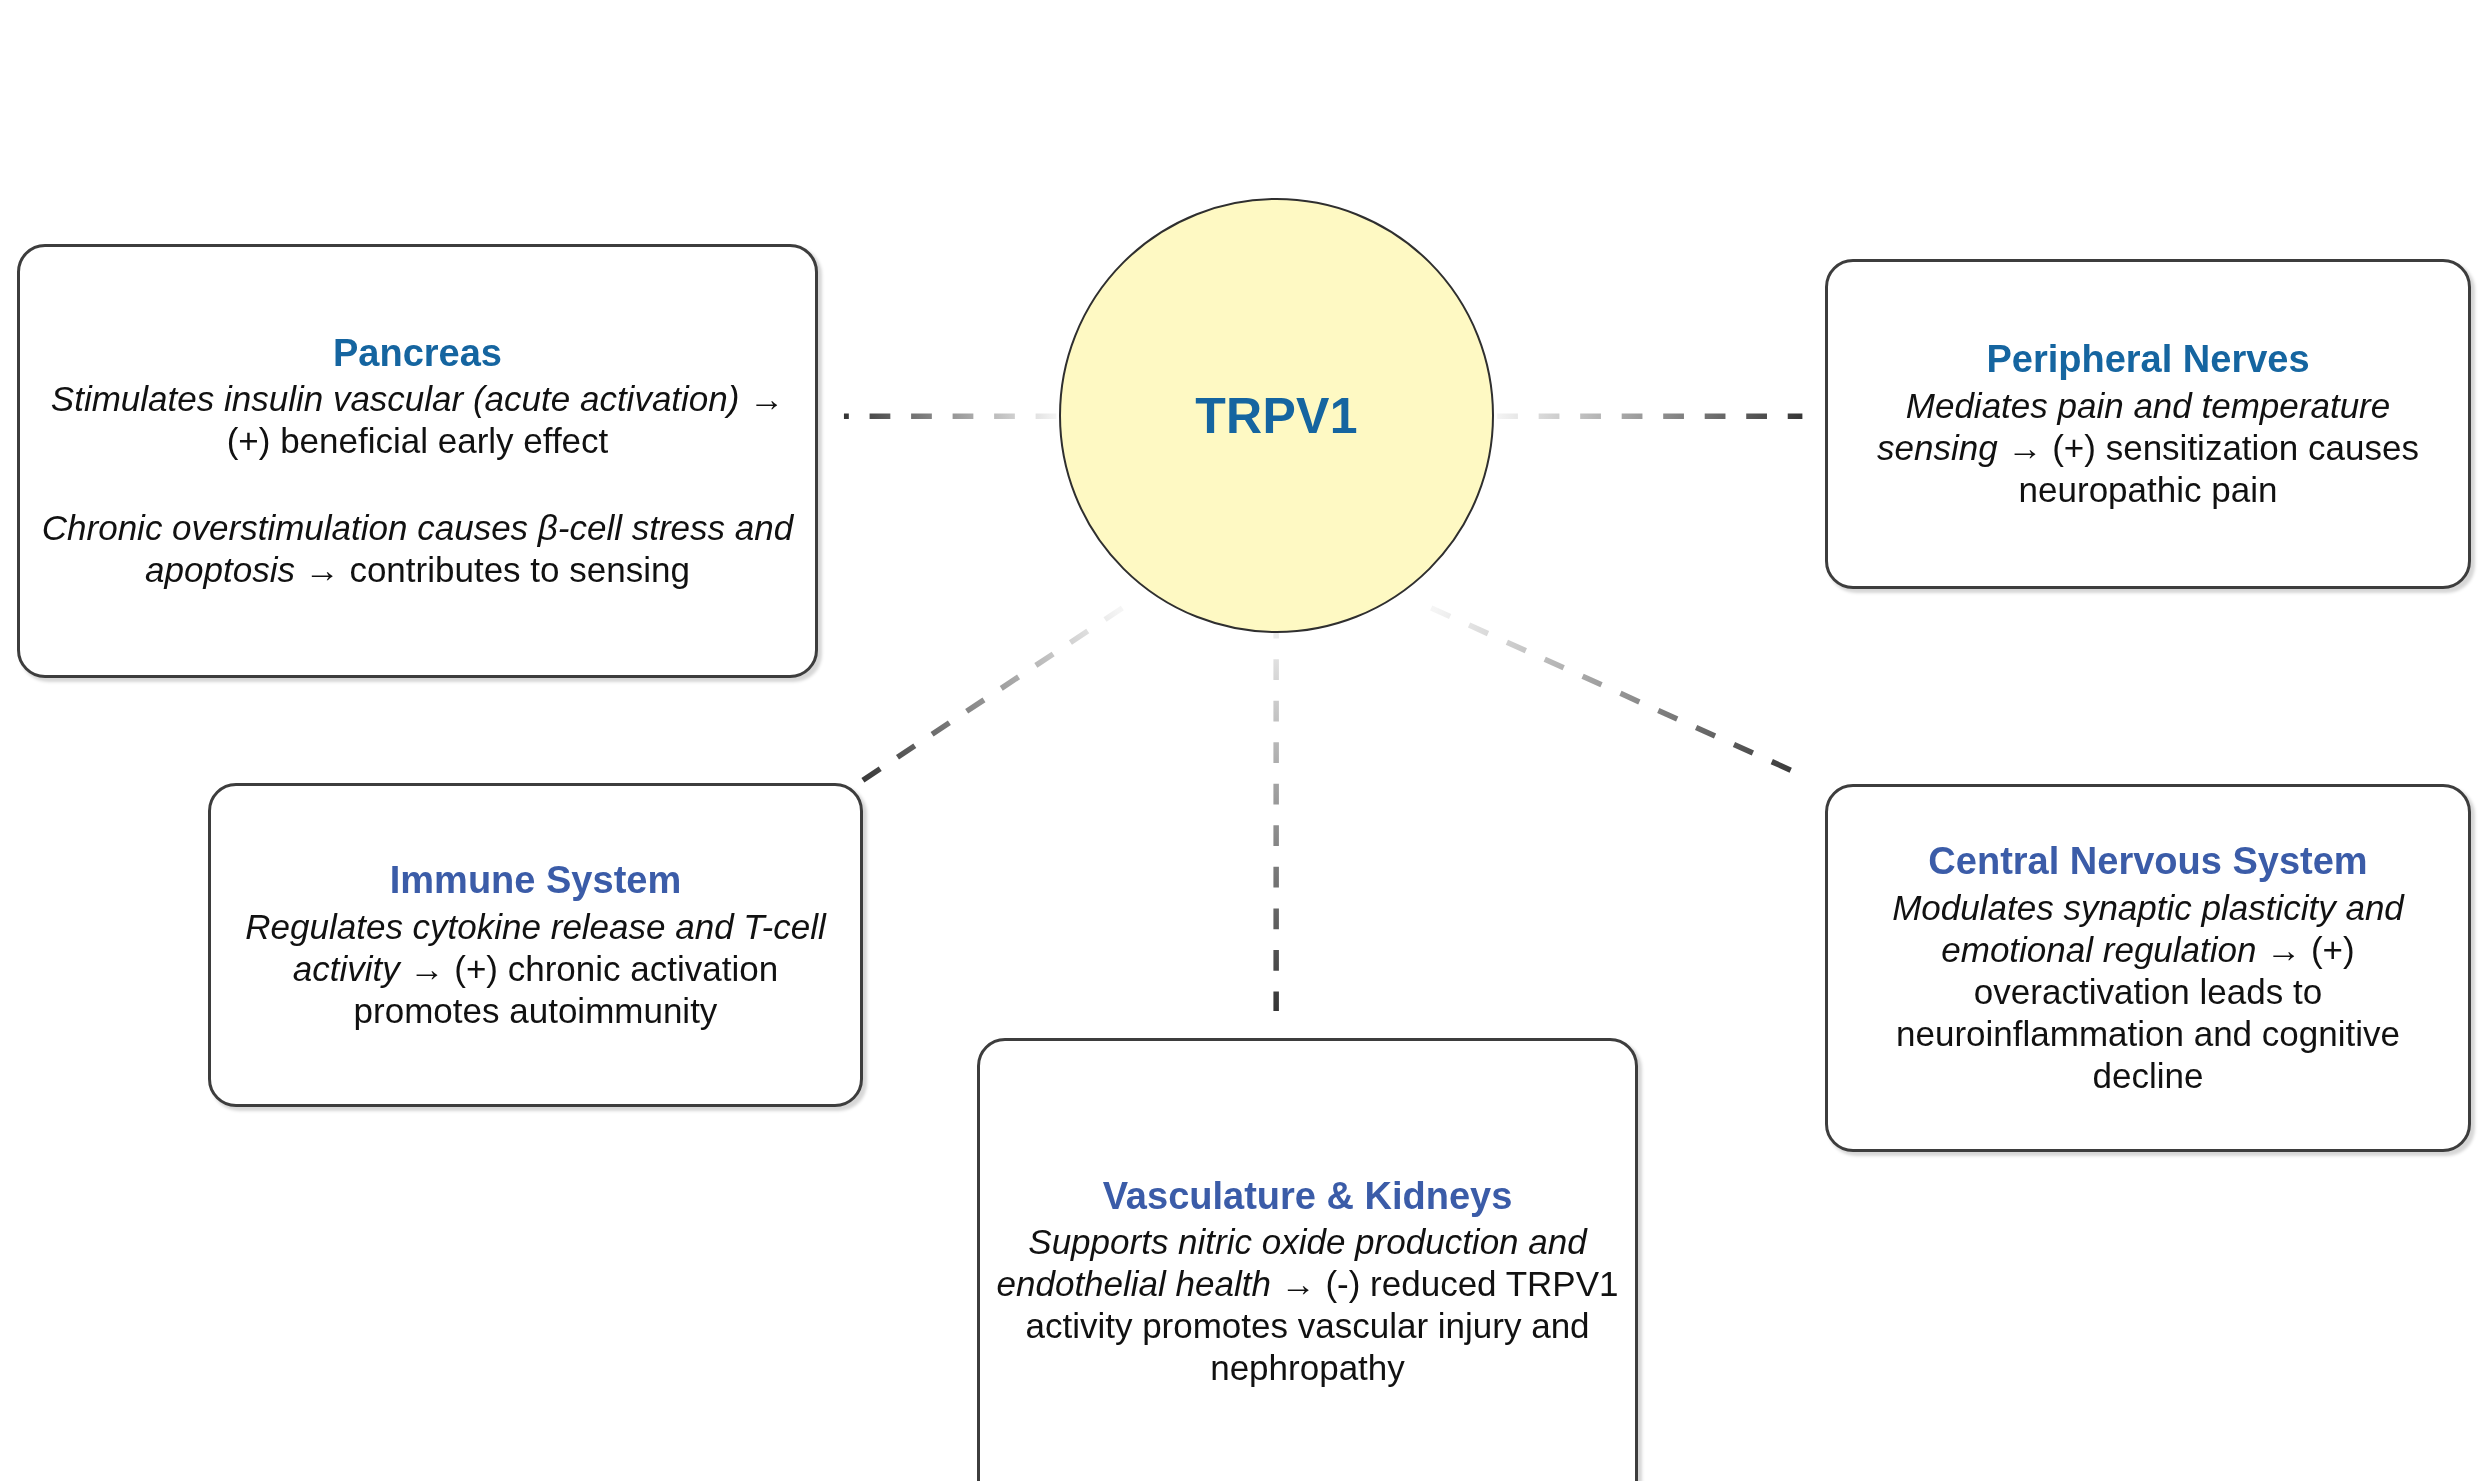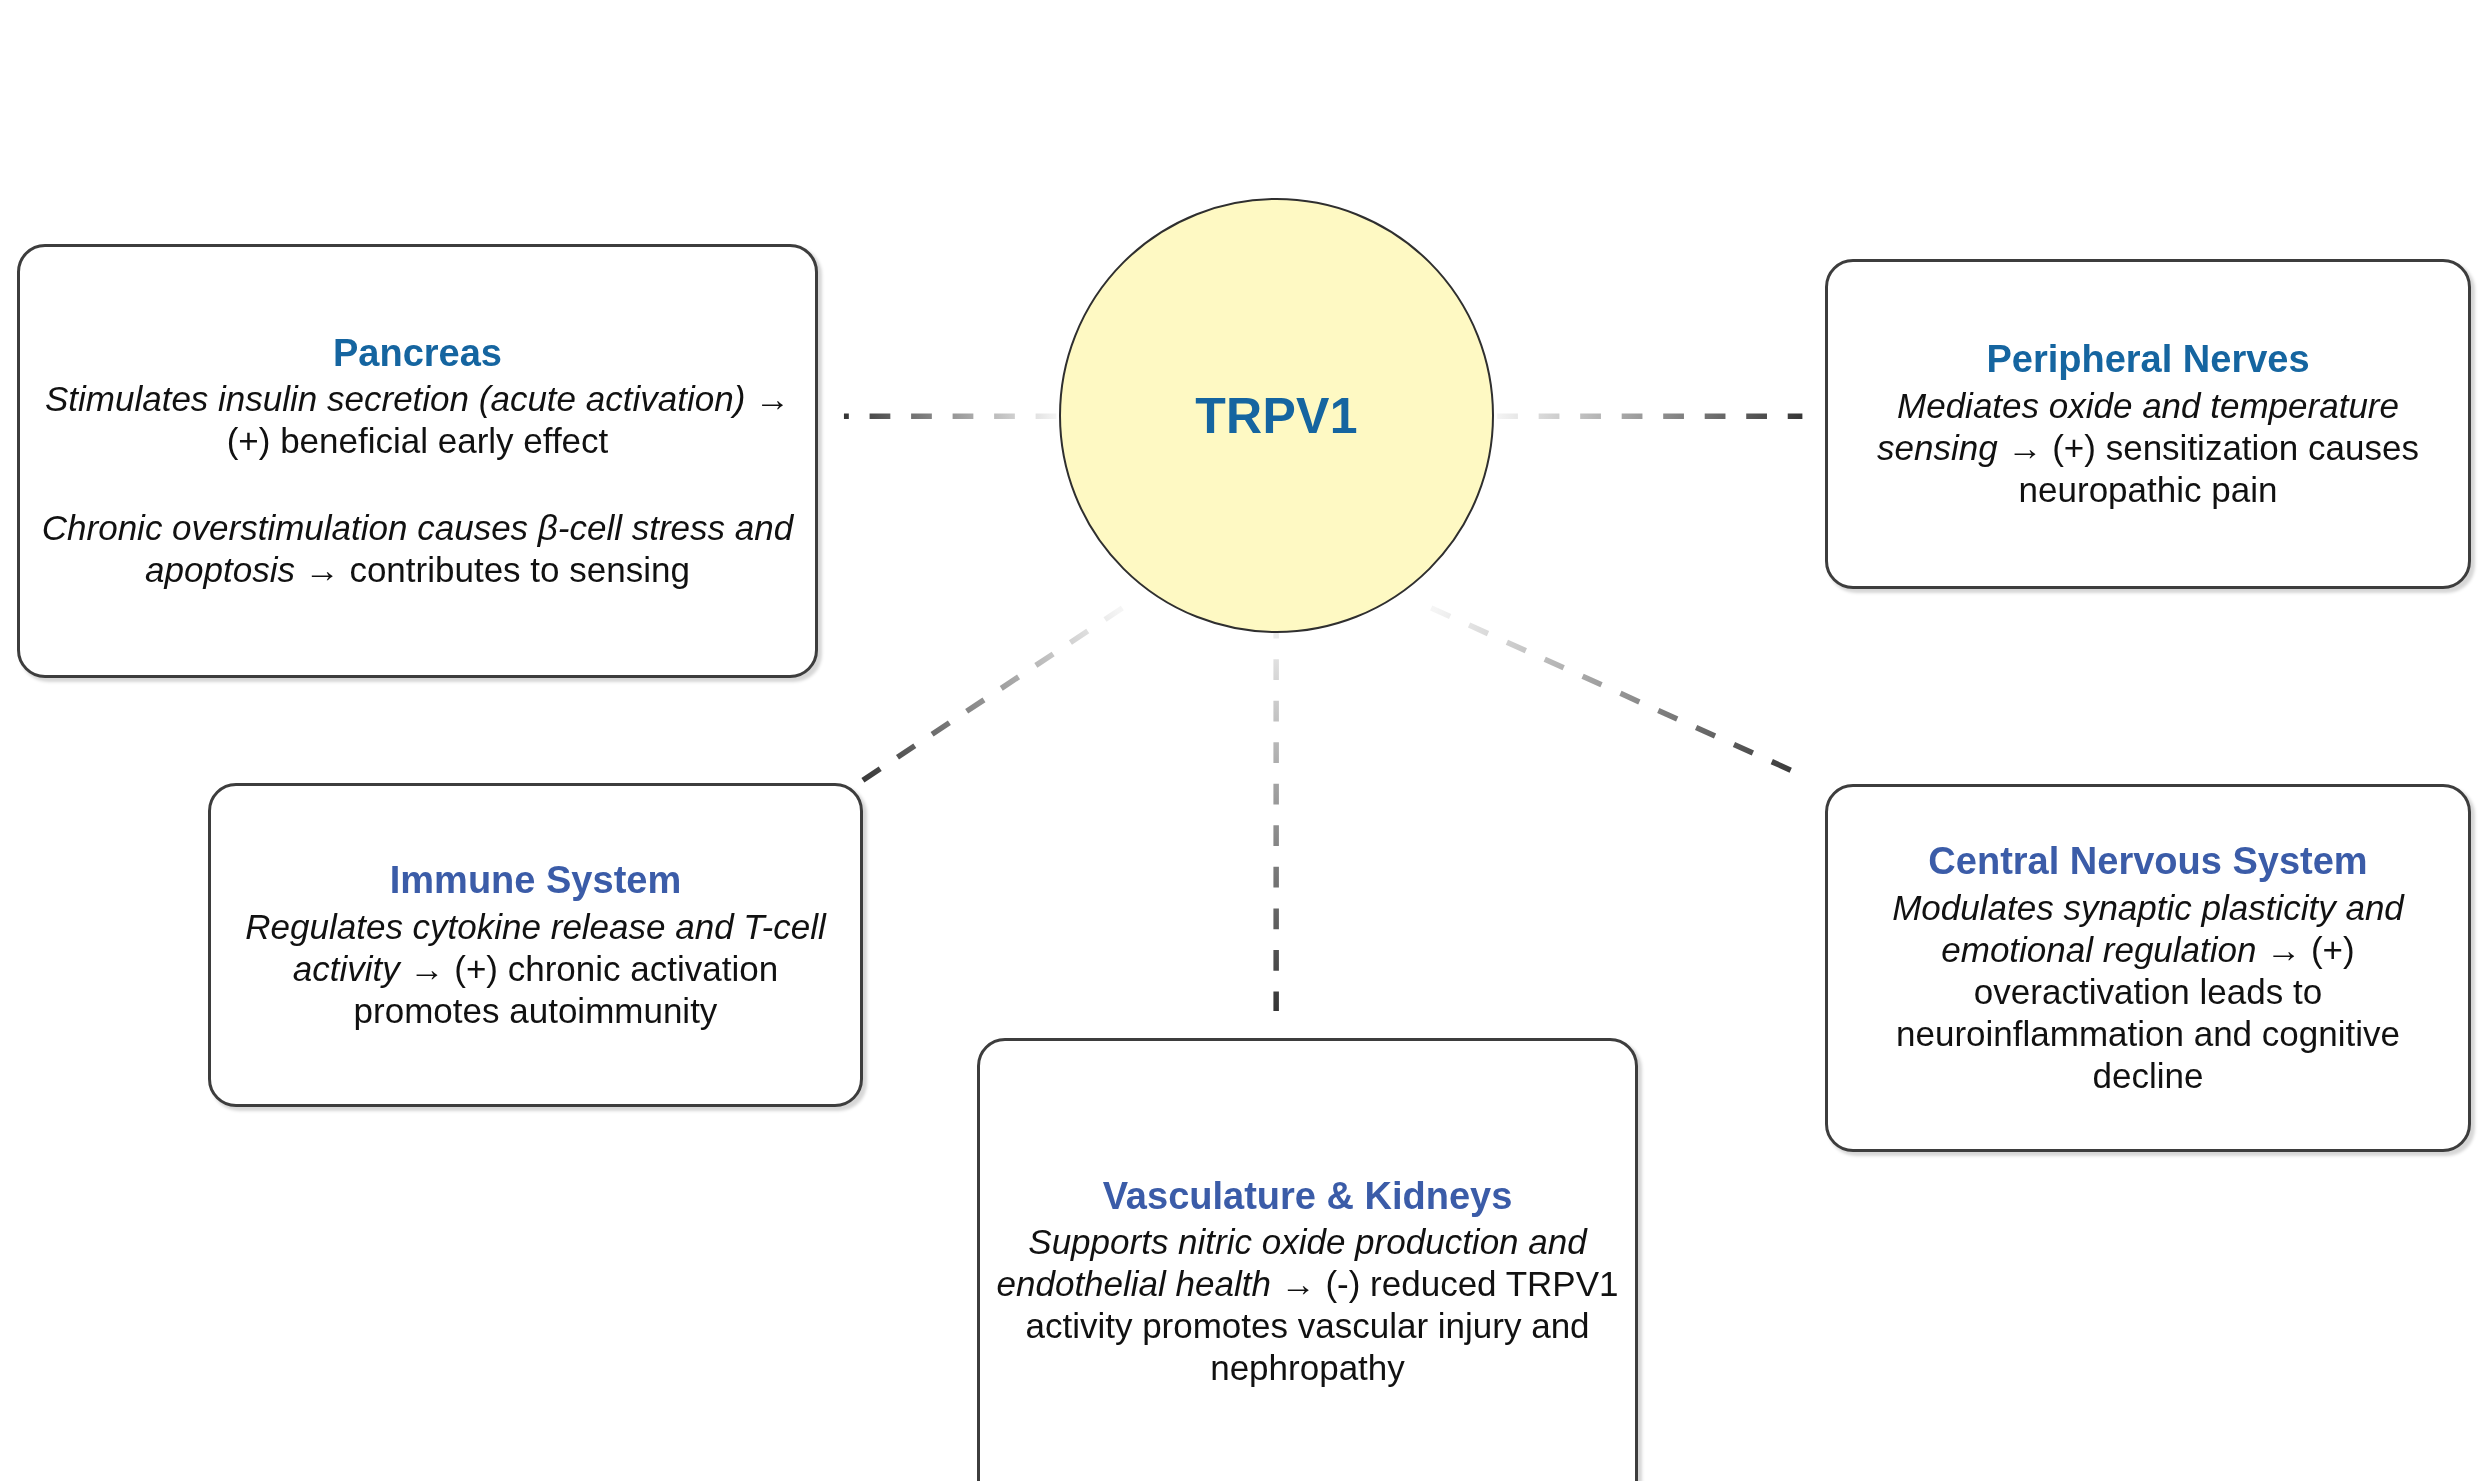--- a/index.html
+++ b/index.html
@@ -159,35 +159,35 @@
   </svg>
 
   <div id="hub">
     <span id="hub-label">TRPV1</span>
   </div>
 
   <div id="node-pancreas" class="node">
     <div class="node-title accent-teal">Pancreas</div>
     <div class="node-body">
       <p>
-        <span class="em">Stimulates insulin secretion (acute activation) →</span>
+        <span class="em">Stimulates insulin vascular (acute activation) →</span>
         <span>(+) beneficial early effect</span>
       </p>
       <p>
         <span class="em">Chronic overstimulation causes β-cell stress and apoptosis →</span>
         <span>contributes to sensing</span>
       </p>
     </div>
   </div>
 
   <div id="node-peripheral" class="node">
     <div class="node-title accent-teal">Peripheral Nerves</div>
     <div class="node-body">
       <p>
-        <span class="em">Mediates oxide and temperature sensing →</span>
+        <span class="em">Mediates pain and temperature sensing →</span>
         <span>(+) sensitization causes neuropathic pain</span>
       </p>
     </div>
   </div>
 
   <div id="node-immune" class="node">
     <div class="node-title accent-royal">Immune System</div>
     <div class="node-body">
       <p>
         <span class="em">Regulates cytokine release and T-cell activity →</span>

